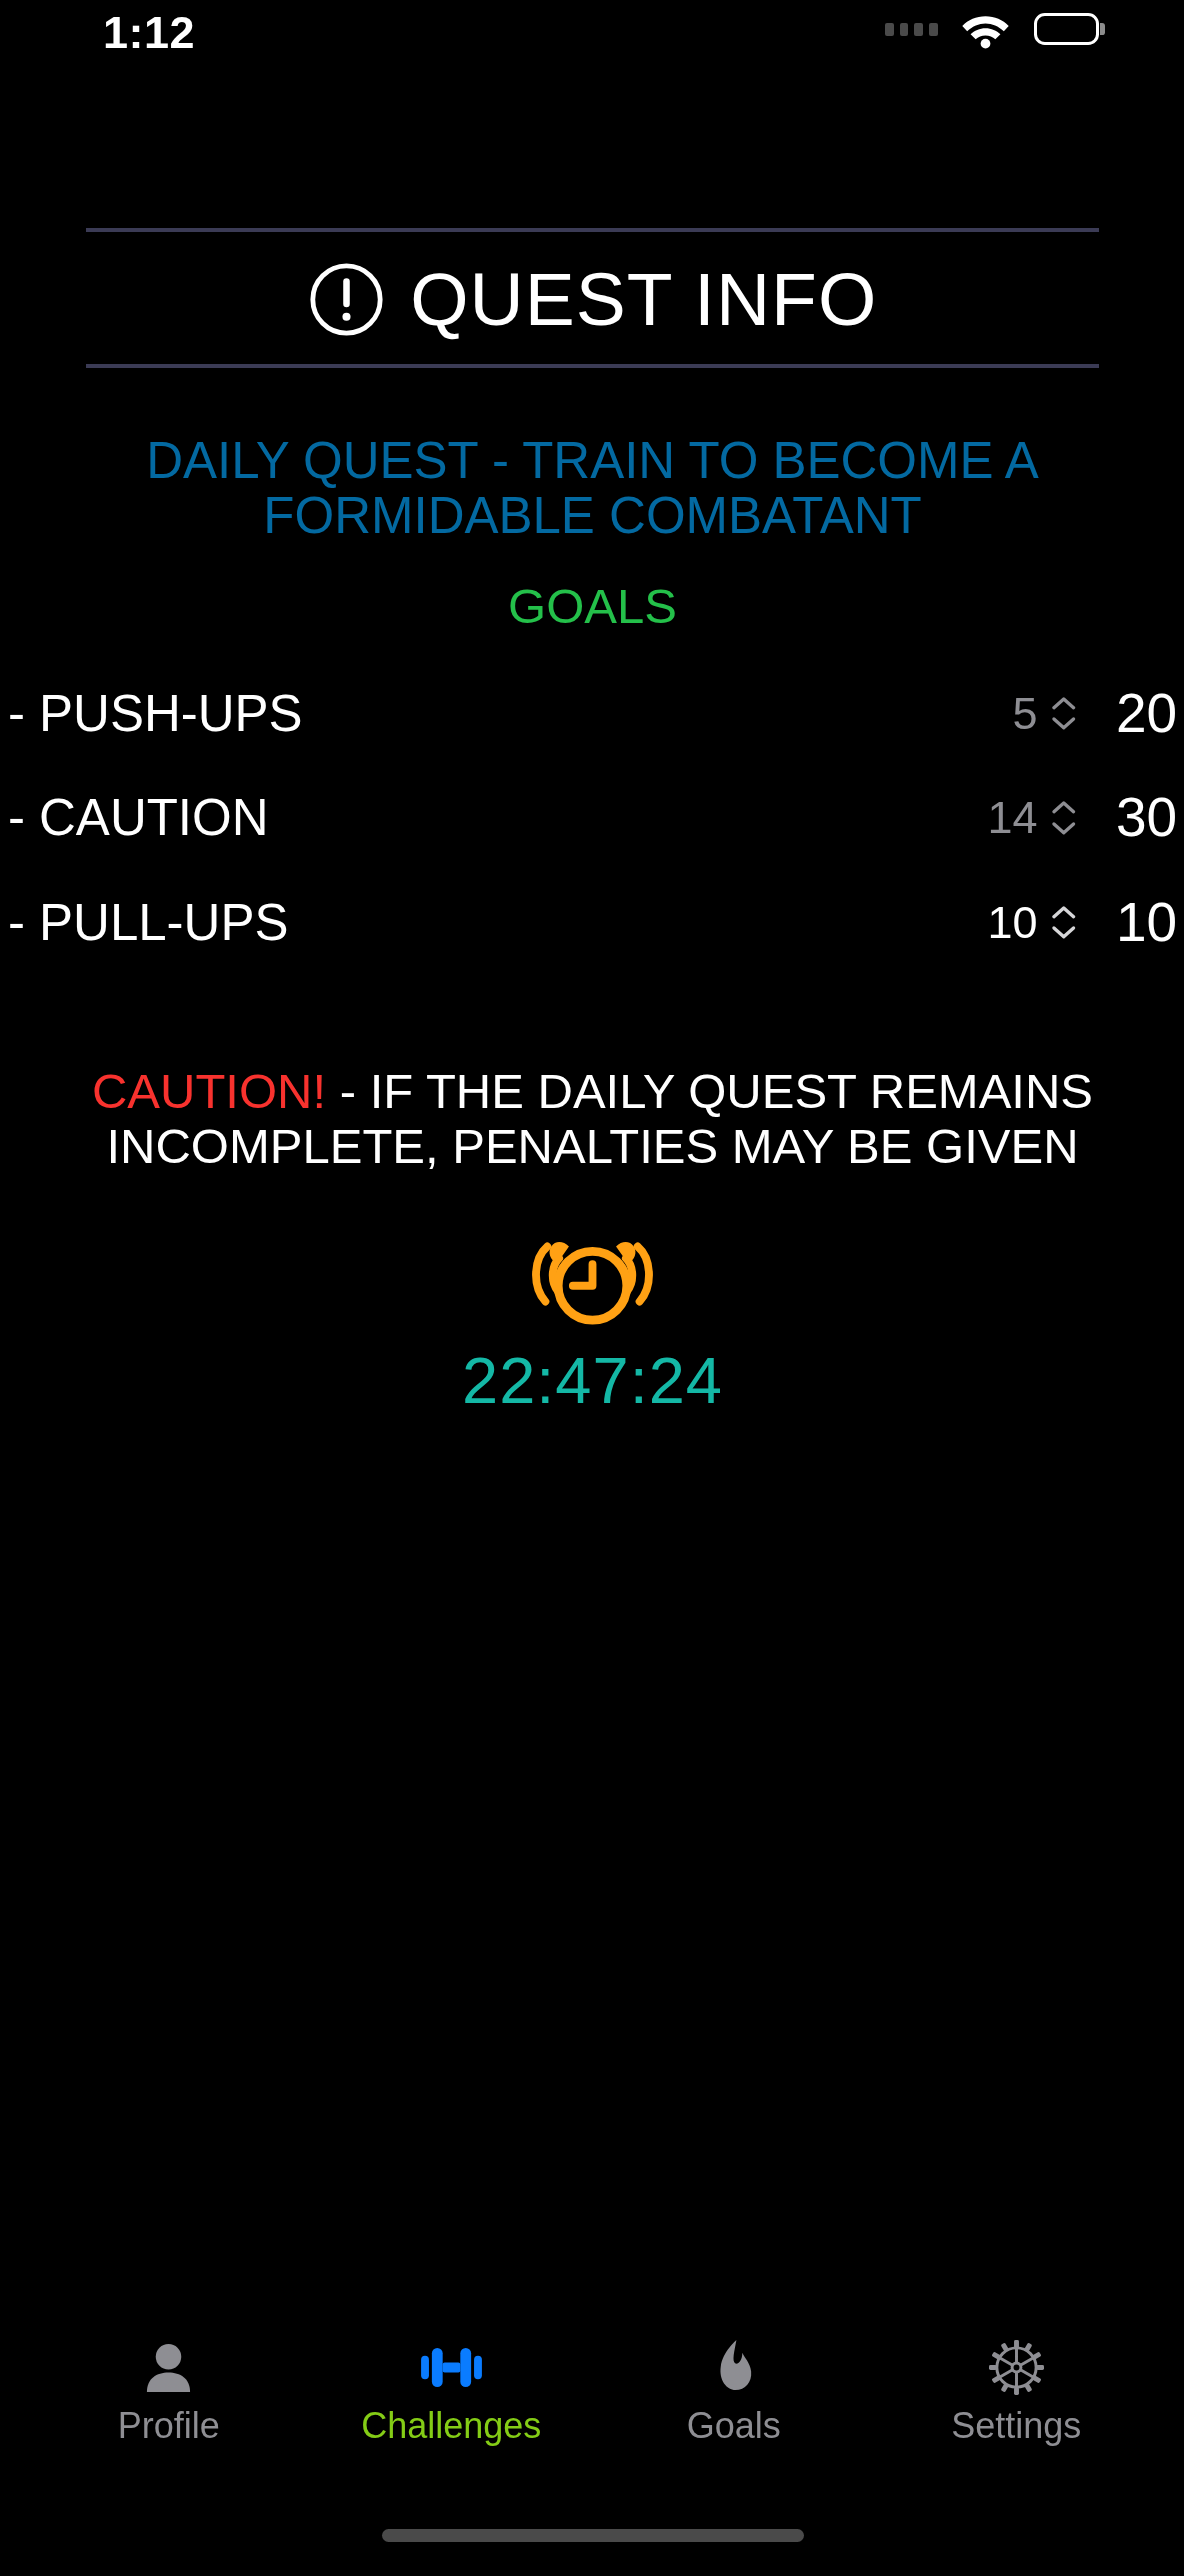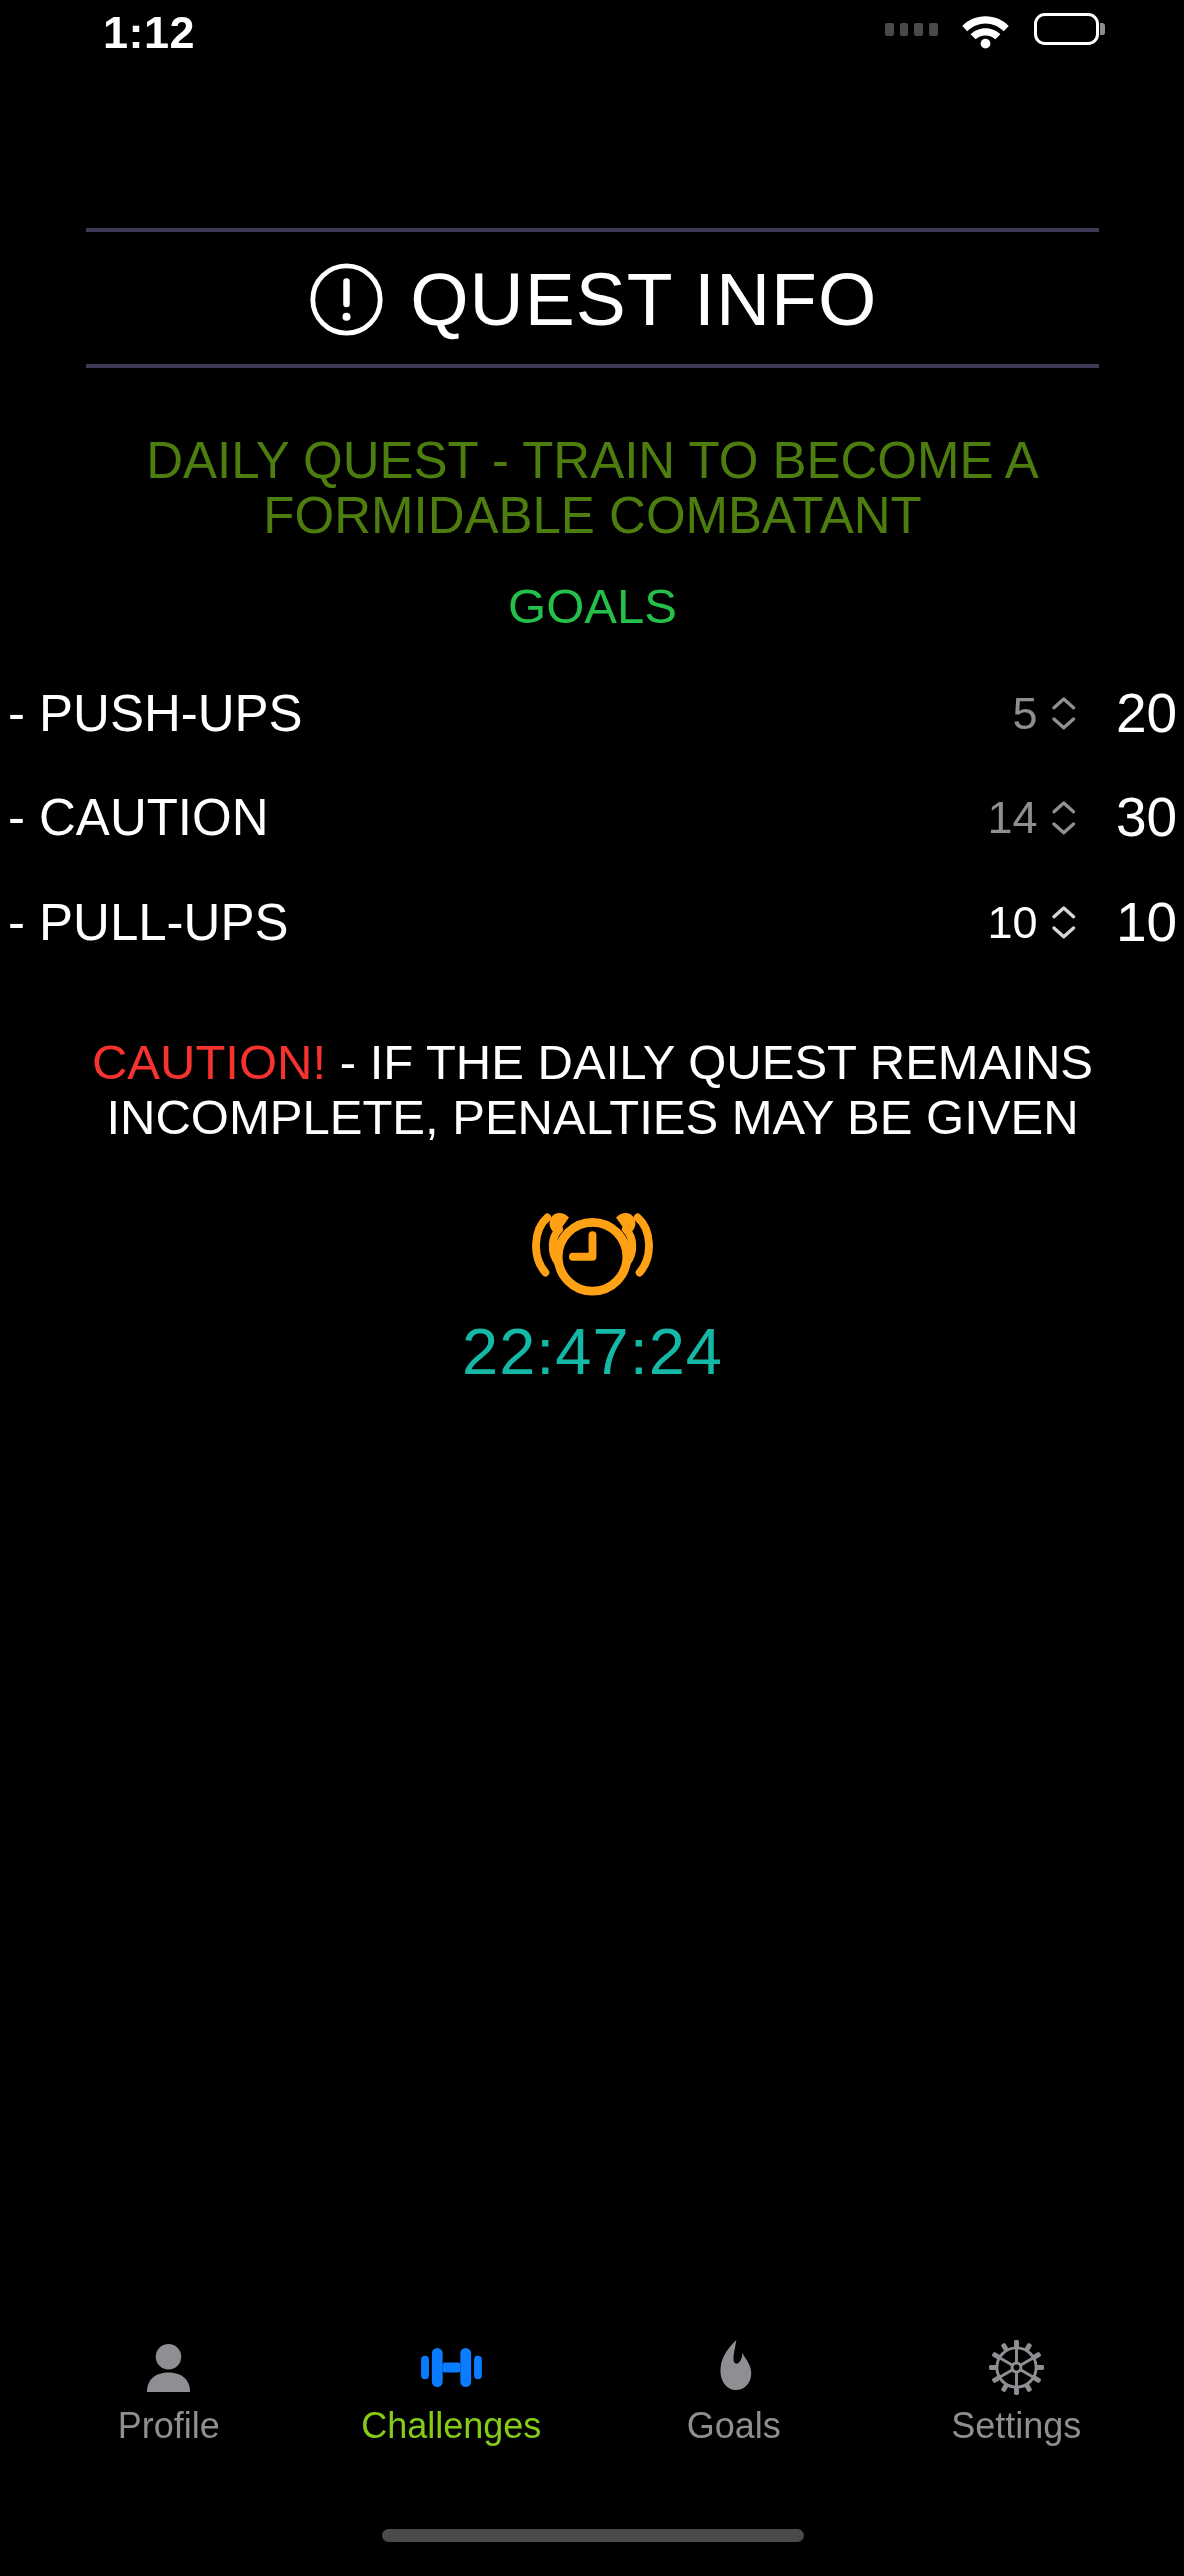--- a/index.html
+++ b/index.html
@@ -123,21 +123,21 @@
     display: flex;
     flex-direction: column;
     padding: 0 7.9px;
     box-sizing: border-box;
   }
   .quest-desc {
     margin-top: 65px;
     font-size: 51px;
     line-height: 1.08;
     text-align: center;
-    color: #4d7c0f;
+    color: #0369a1;
     padding: 0 21.6px;
   }
   .goals-heading {
     margin-top: 39px;
     text-align: center;
     font-size: 49px;
     color: #24c04a;
     line-height: 1;
   }
 
@@ -183,21 +183,21 @@
   }
   .goal-target {
     font-size: 55px;
     color: #ffffff;
     line-height: 1;
     margin-left: 39px;
     white-space: nowrap;
   }
 
   .caution-block {
-    margin-top: 75px;
+    margin-top: 104px;
     text-align: center;
     font-size: 49px;
     line-height: 1.12;
     padding: 0 0px;
   }
   .caution-word { color: #f8322e; }
   .caution-rest { color: #ffffff; }
 
   .alarm-wrap {
     margin-top: 47px;

